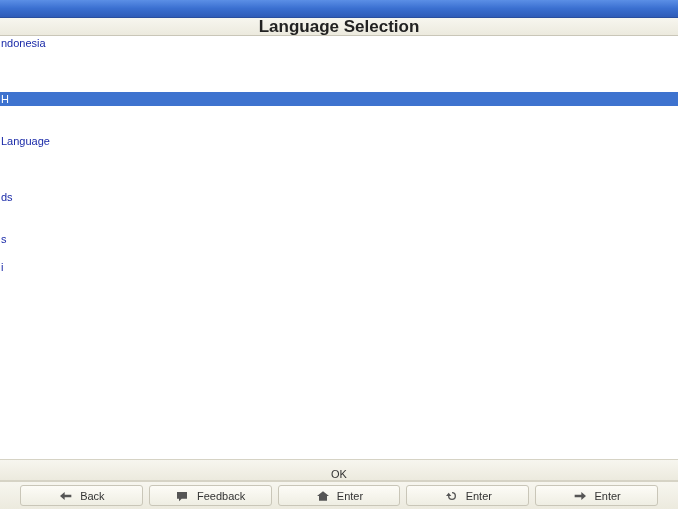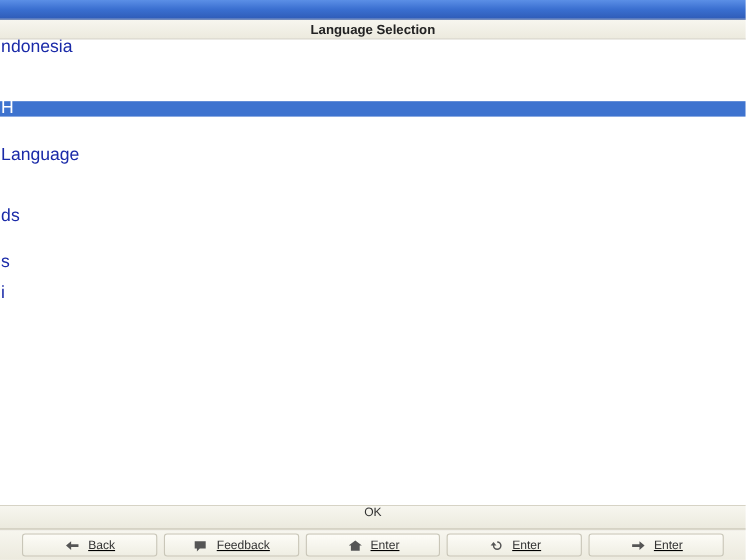--- a/index.html
+++ b/index.html
@@ -9,72 +9,71 @@
   .titlebar-chrome {
     height: 18px;
     background: linear-gradient(to bottom, #5b8fe6 0%, #3a6fd0 50%, #2f5cb8 100%);
     border-bottom: 1px solid #2a4f9e;
   }
 
   .dialog-title {
     height: 18px;
     line-height: 18px;
     text-align: center;
-    font-size: 12px;
+    font-size: 17px;
     font-weight: bold;
     color: #222;
     background: linear-gradient(to bottom, #f7f6ef 0%, #eceade 100%);
     border-bottom: 1px solid #c9c6b8;
   }
 
   .list-area {
     flex: 1 1 auto;
     background: #fff;
     overflow: hidden;
     position: relative;
   }
   .list-item {
     height: 14px;
     line-height: 14px;
-    font-size: 16px;
+    font-size: 11px;
     color: #1a2aa8;
     padding-left: 1px;
     white-space: nowrap;
     cursor: pointer;
   }
   .list-item.selected {
     background: #3e73cf;
     color: #fff;
   }
 
   .ok-bar {
     height: 22px;
     background: linear-gradient(to bottom, #f7f6ef 0%, #eceade 100%);
     border-top: 1px solid #d6d3c5;
     border-bottom: 1px solid #d6d3c5;
     display: flex;
-    align-items: flex-start;
+    align-items: flex-end;
     justify-content: center;
   }
   .ok-button {
     font-size: 11px;
     color: #333;
     width: 100%;
     text-align: center;
     cursor: pointer;
   }
 
   .bottom-bar {
     height: 28px;
     background: linear-gradient(to bottom, #f7f6ef 0%, #eceade 100%);
     border-top: 1px solid #d6d3c5;
     display: flex;
     padding: 3px 20px;
     gap: 6px;
-    text-decoration: underline;
   }
   .nav-btn {
     flex: 1;
     background: linear-gradient(to bottom, #fdfcf7 0%, #efeee3 100%);
     border: 1px solid #c9c6b8;
     border-radius: 3px;
     display: flex;
     align-items: center;
     justify-content: center;
     gap: 6px;

